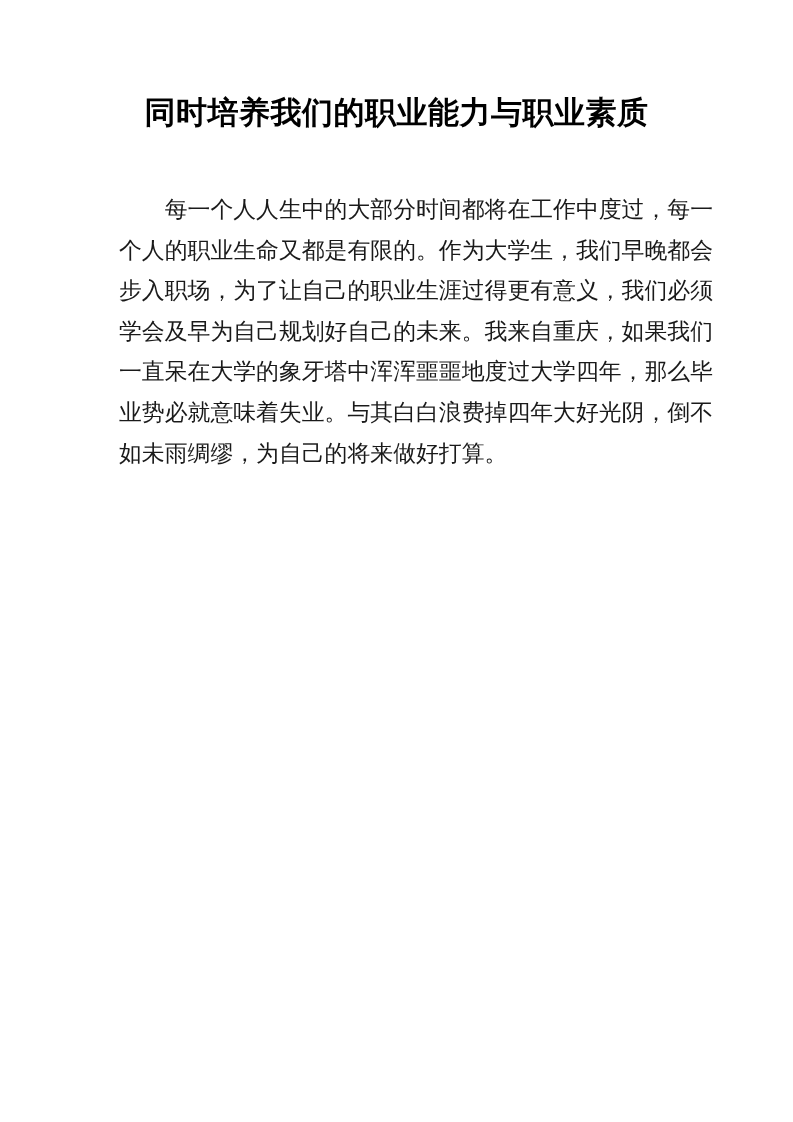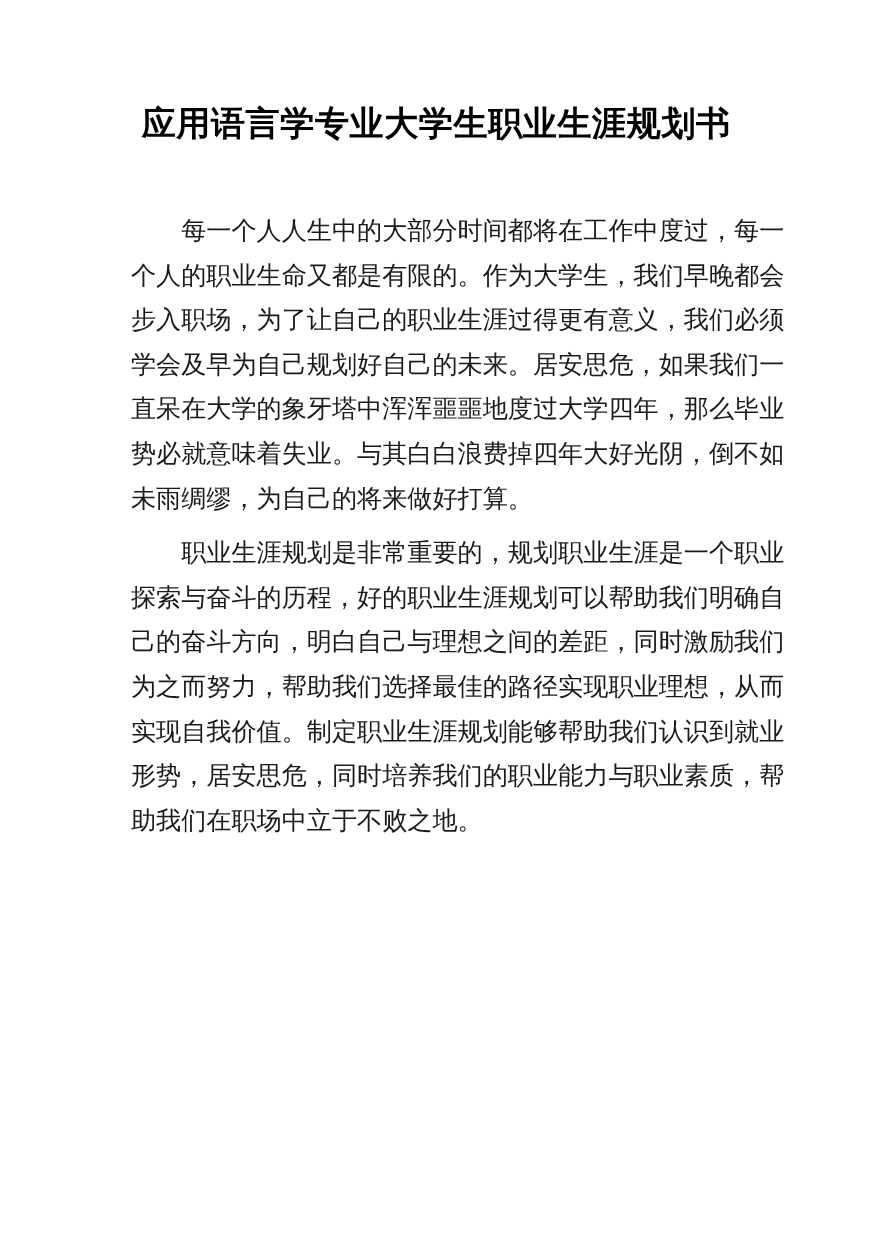--- a/index.html
+++ b/index.html
@@ -42,18 +42,17 @@
   }
   .doc-body p {
     margin: 0 0 9px 0;
     text-indent: 2em;
   }
 </style>
 </head>
 <body>
 
 <div class="page">
-  <h1 class="doc-title">应用语言学专业大学生职业生涯规划书</h1>
+  <h1 class="doc-title">同时培养我们的职业能力与职业素质</h1>
   <div class="doc-body">
-    <p>每一个人人生中的大部分时间都将在工作中度过，每一个人的职业生命又都是有限的。作为大学生，我们早晚都会步入职场，为了让自己的职业生涯过得更有意义，我们必须学会及早为自己规划好自己的未来。居安思危，如果我们一直呆在大学的象牙塔中浑浑噩噩地度过大学四年，那么毕业势必就意味着失业。与其白白浪费掉四年大好光阴，倒不如未雨绸缪，为自己的将来做好打算。</p>
-    <p>职业生涯规划是非常重要的，规划职业生涯是一个职业探索与奋斗的历程，好的职业生涯规划可以帮助我们明确自己的奋斗方向，明白自己与理想之间的差距，同时激励我们为之而努力，帮助我们选择最佳的路径实现职业理想，从而实现自我价值。制定职业生涯规划能够帮助我们认识到就业形势，居安思危，同时培养我们的职业能力与职业素质，帮助我们在职场中立于不败之地。</p>
+    <p>每一个人人生中的大部分时间都将在工作中度过，每一个人的职业生命又都是有限的。作为大学生，我们早晚都会步入职场，为了让自己的职业生涯过得更有意义，我们必须学会及早为自己规划好自己的未来。我来自重庆，如果我们一直呆在大学的象牙塔中浑浑噩噩地度过大学四年，那么毕业势必就意味着失业。与其白白浪费掉四年大好光阴，倒不如未雨绸缪，为自己的将来做好打算。</p>
   </div>
 </div>
 
 </body></html>

